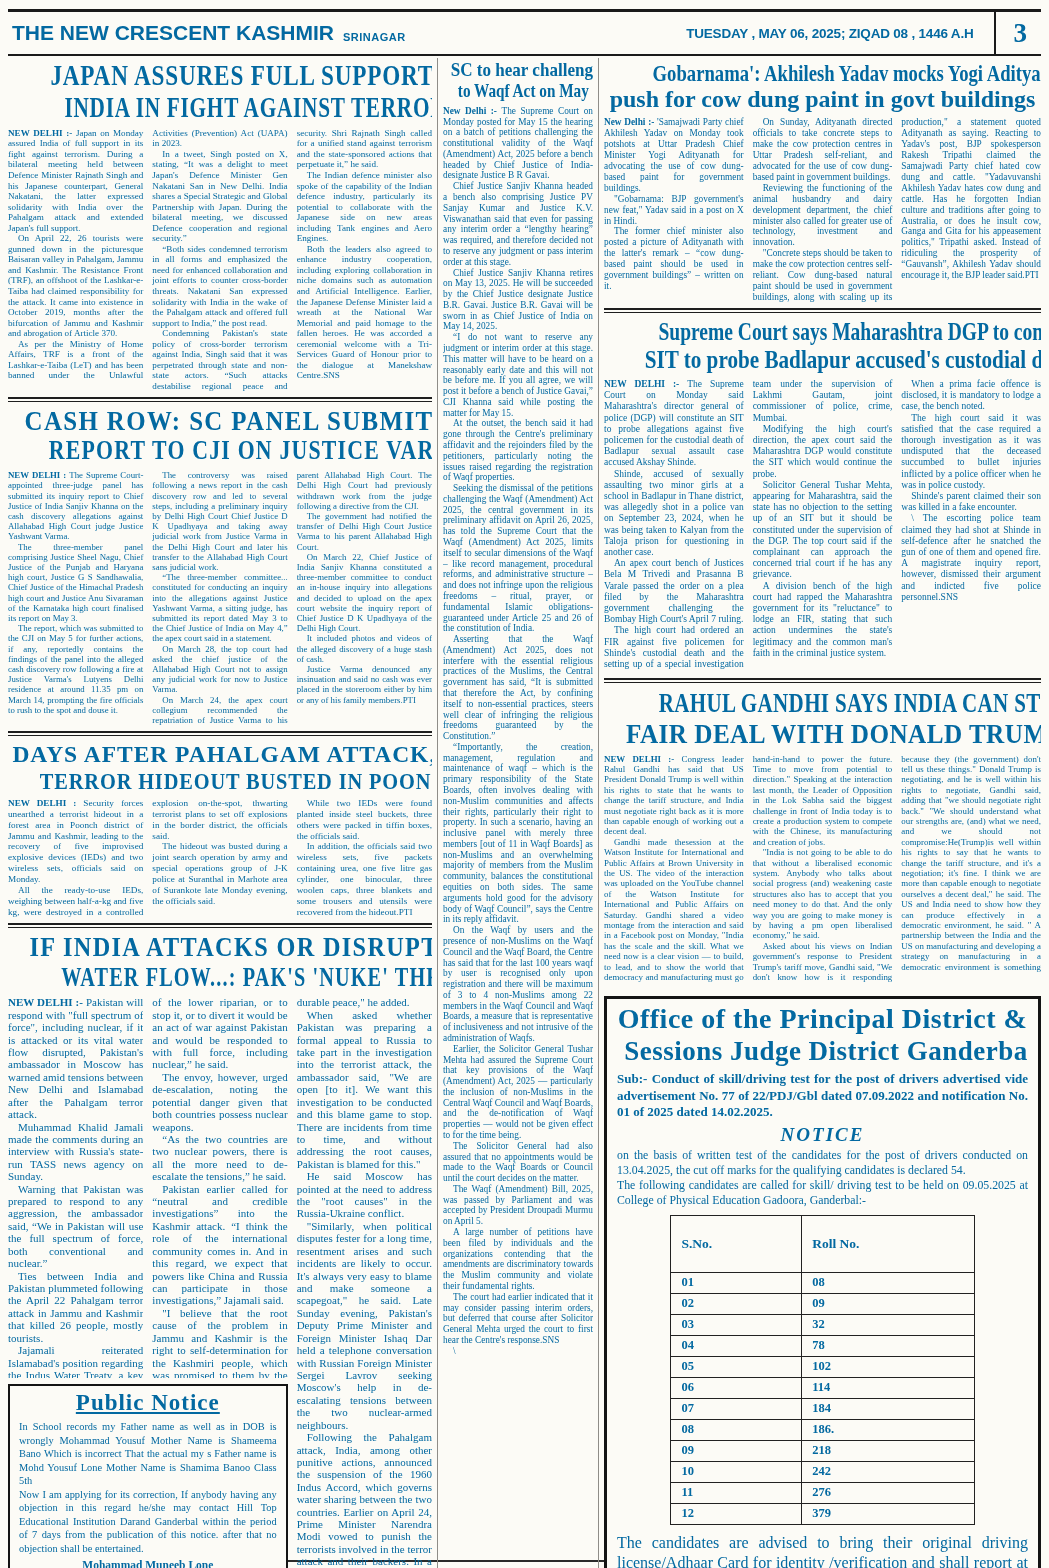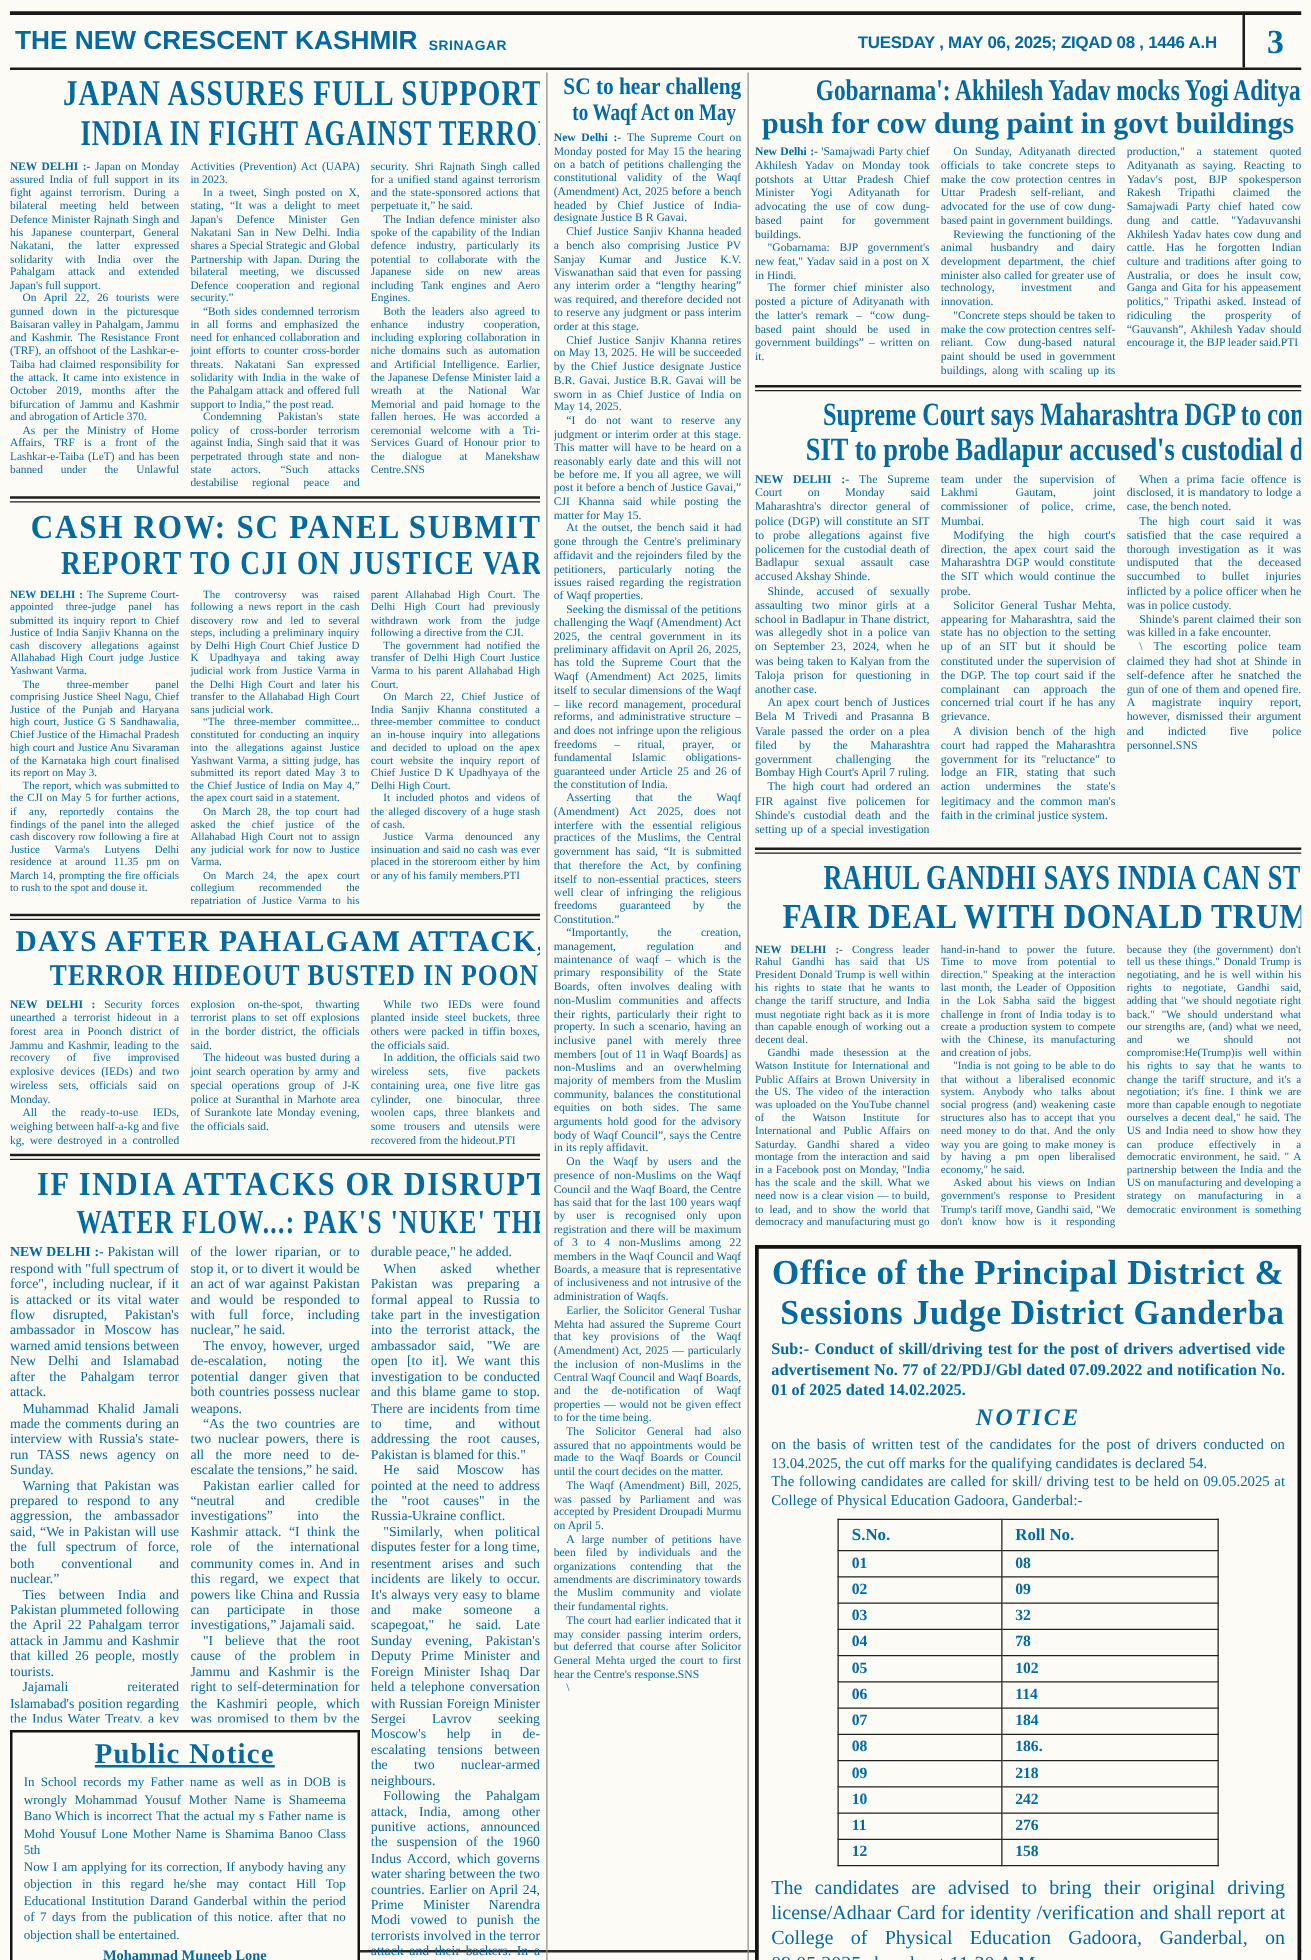--- a/index.html
+++ b/index.html
@@ -72,21 +72,21 @@
   
   .court-notice {
     flex:1; border:3px solid #141414; margin-top:4px; padding:4px 10px 6px;
     box-sizing:border-box; display:flex; flex-direction:column; overflow:hidden; background:#fcfbf6;
   }
   .cn-title-line { margin:0; text-align:center; font-weight:bold; font-size:28px; line-height:1.15; letter-spacing:0.5px; white-space:nowrap; }
   .cn-sub { margin:4px 0 1px; font-weight:bold; font-size:13px; line-height:1.28; text-align:justify; }
   .cn-notice { text-align:center; font-style:italic; font-weight:bold; font-size:19px; letter-spacing:2px; margin:2px 0; }
   .cn-para { margin:0; font-size:11.8px; line-height:1.27; text-align:justify; }
   .cn-table { border-collapse:collapse; margin:7px auto 5px; width:74%; }
-  .cn-table th { border:1.5px solid #222; font-size:13.5px; font-weight:bold; text-align:left; padding:4px 10px; }
+  .cn-table th { border:1.5px solid #222; font-size:13.5px; font-weight:bold; text-align:left; padding:20px 10px; }
   .cn-table td { border:1px solid #222; font-size:12.5px; font-weight:bold; text-align:left; padding:2.5px 10px; }
   .cn-footer { margin:3px 0 11px; font-size:16px; line-height:1.27; text-align:justify; }
   .cn-sig { margin:2px 0 0; text-align:right; font-weight:bold; font-size:14.5px; }
   .cn-bottom { display:flex; justify-content:space-between; font-weight:bold; font-size:14.5px; margin-top:2px; }
   b.dateline { font-weight:bold; }
 </style>
 </head>
 <body>
 
 <div class="page">
@@ -345,21 +345,21 @@
               <tr>
                 <td>10</td>
                 <td>242</td>
               </tr>
               <tr>
                 <td>11</td>
                 <td>276</td>
               </tr>
               <tr>
                 <td>12</td>
-                <td>158</td>
+                <td>379</td>
               </tr>
             </tbody>
         </table>
         <p class="cn-footer">The candidates are advised to bring their original driving license/Adhaar Card for identity /verification and shall report at College of Physical Education Gadoora, Ganderbal, on 09.05.2025 sharply at 11:30 A.M.</p>
         <p class="cn-sig">Sd/- Pr. District &amp; Sessions Judge,</p>
         <div class="cn-bottom">
           <span>DIPK-1139/25</span>
           <span>Gatinerbal</span>
         </div>
       </aside>

